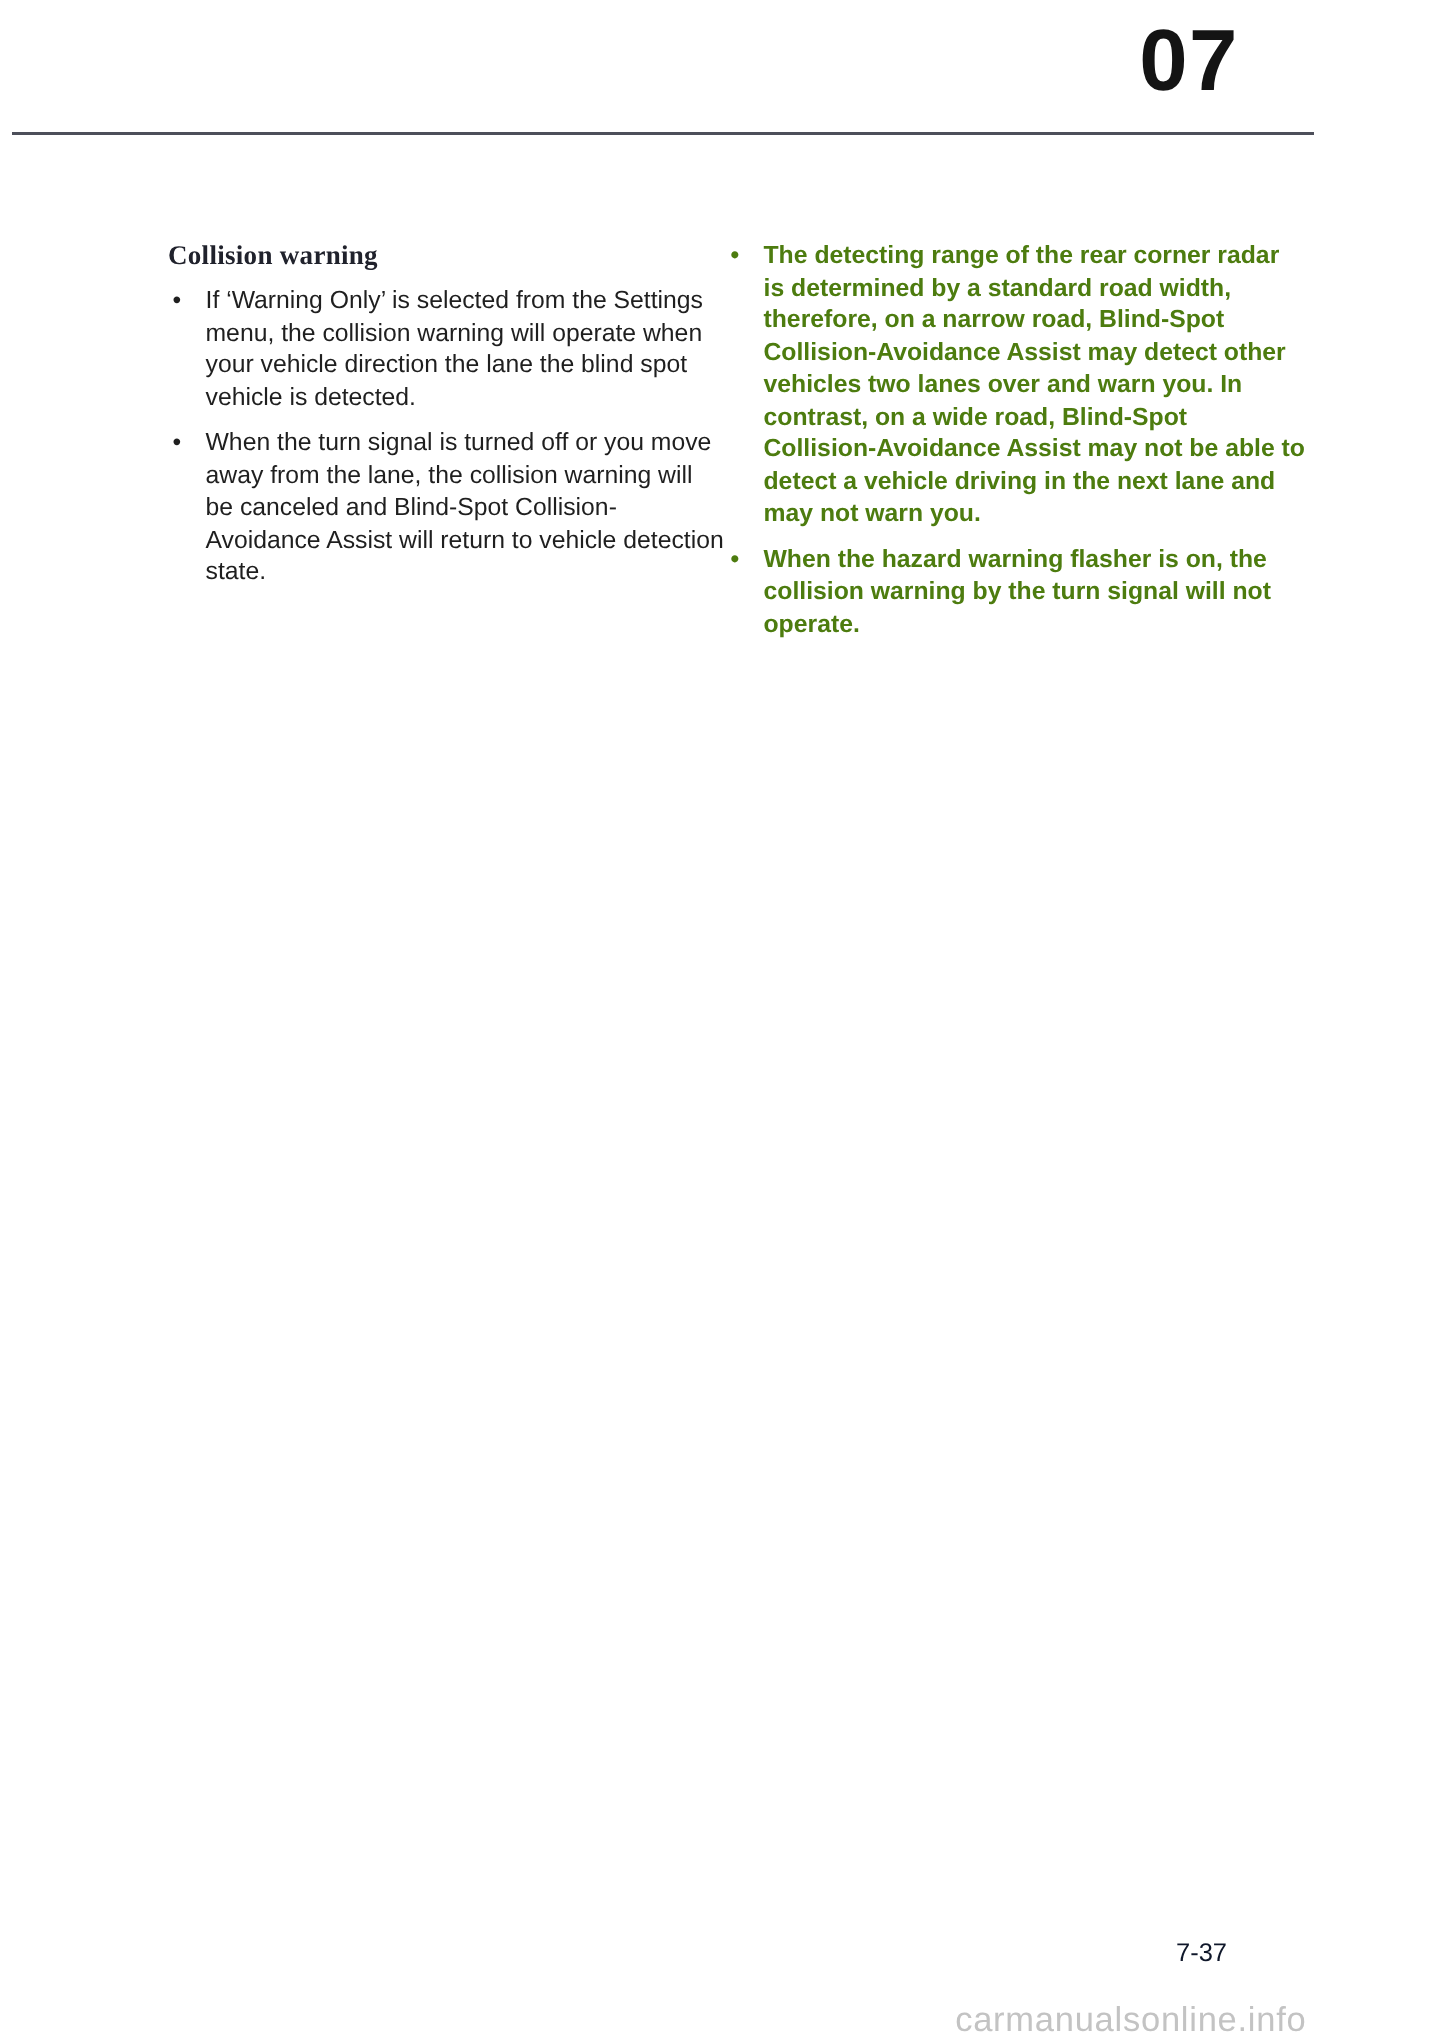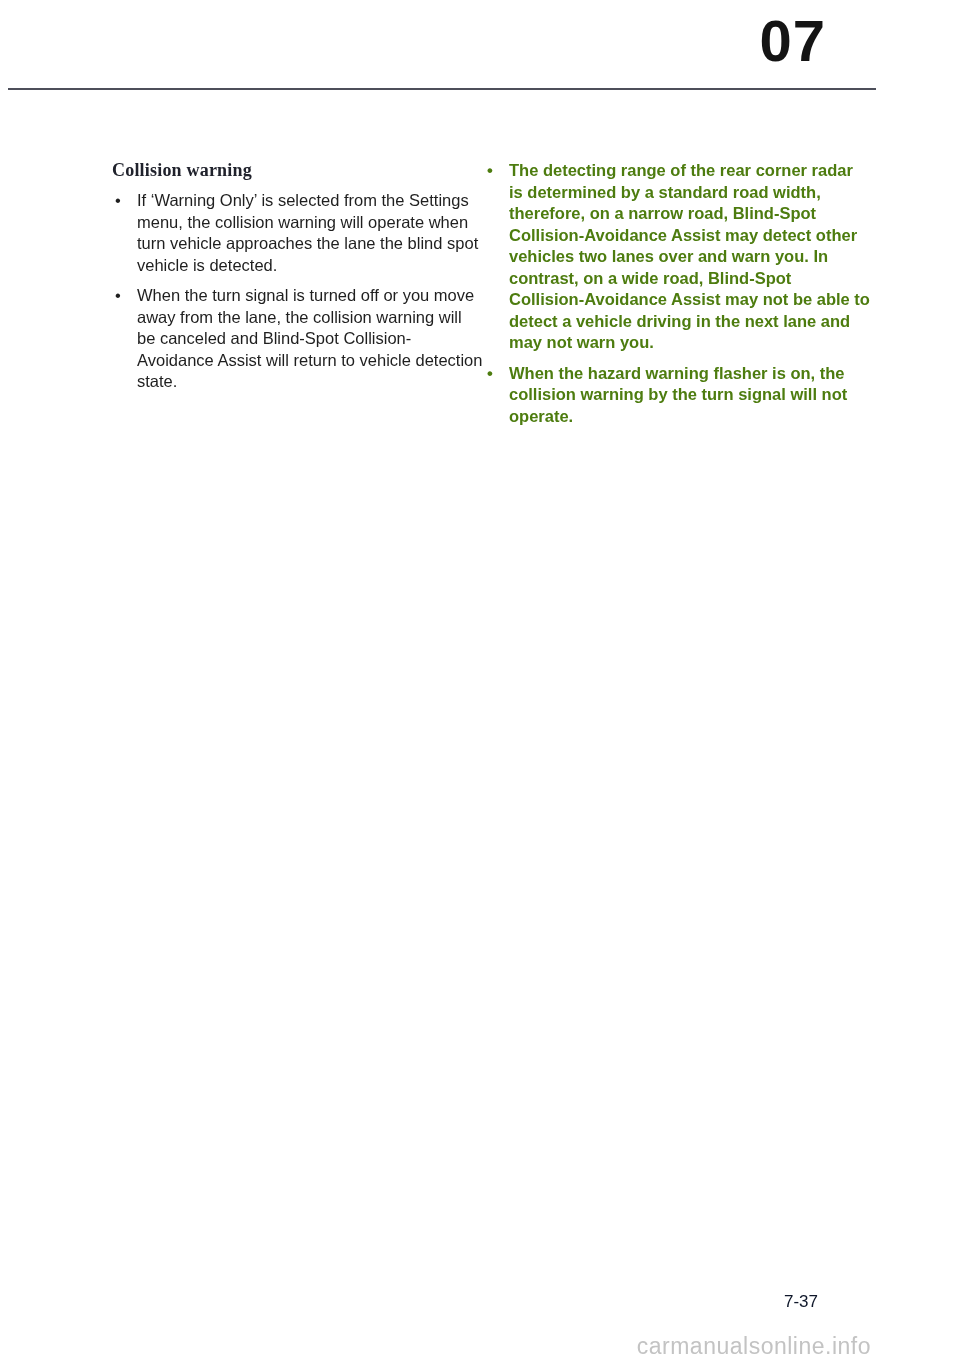--- a/index.html
+++ b/index.html
@@ -106,21 +106,21 @@
 
   <div class="chapter-num">07</div>
   <div class="header-rule"></div>
 
   <div class="content">
 
     <div class="col-left">
       <h2 class="section-heading">Collision warning</h2>
       <ul class="bullets">
         <li>
-          <span class="btext">If ‘Warning Only’ is selected from the Settings menu, the collision warning will operate when turn vehicle approaches the lane the blind spot vehicle is detected.</span>
+          <span class="btext">If ‘Warning Only’ is selected from the Settings menu, the collision warning will operate when your vehicle direction the lane the blind spot vehicle is detected.</span>
         </li>
         <li>
           <span class="btext">When the turn signal is turned off or you move away from the lane, the collision warning will be canceled and Blind-Spot Collision-Avoidance Assist will return to vehicle detection state.</span>
         </li>
       </ul>
     </div>
 
     <div class="col-right">
       <ul class="bullets warning-bullets">
         <li>

